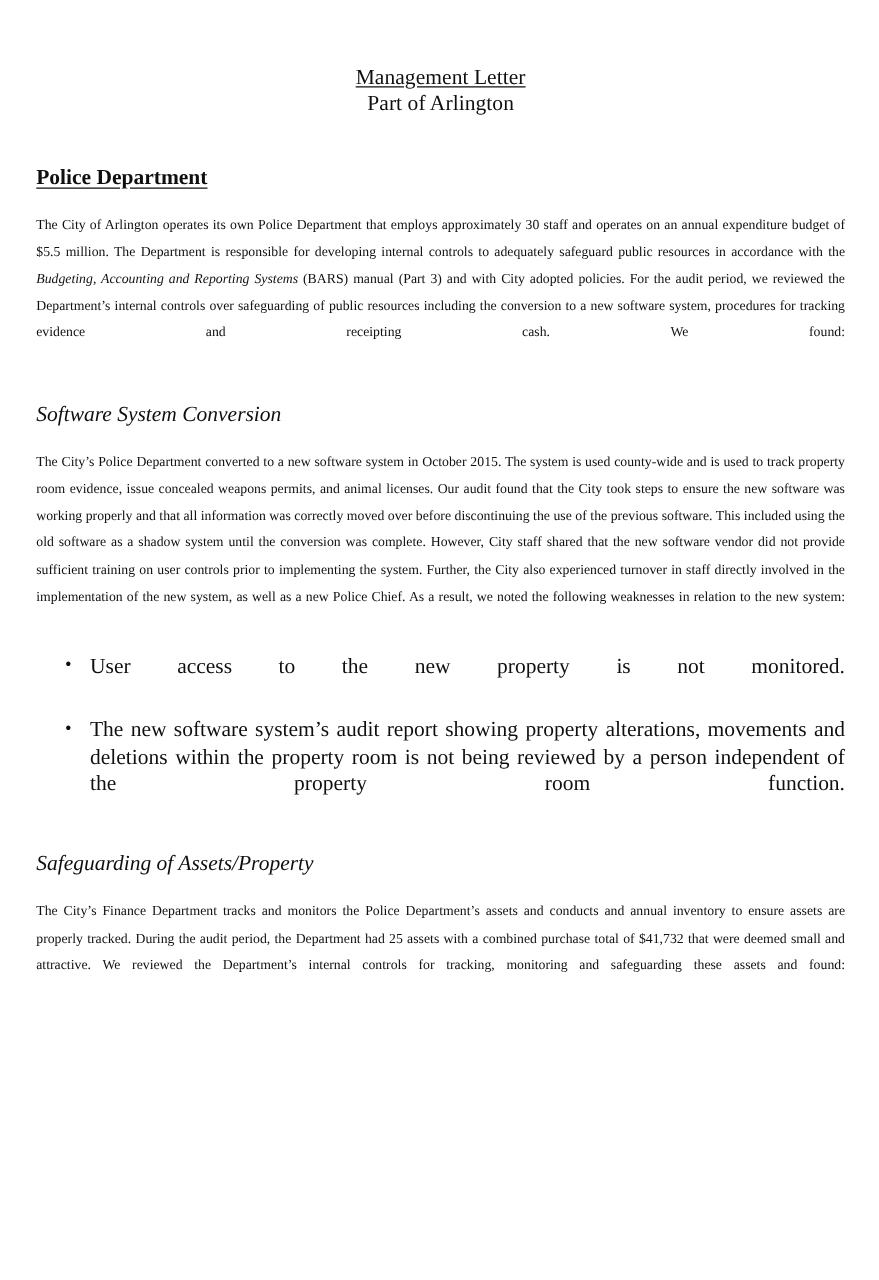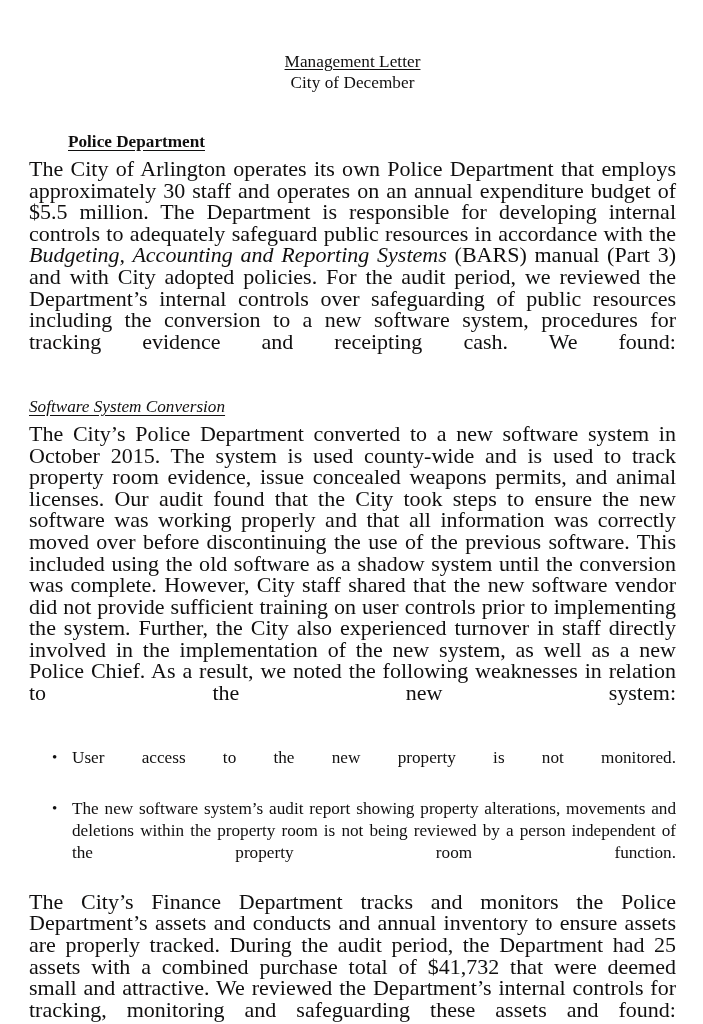--- a/index.html
+++ b/index.html
@@ -50,42 +50,40 @@
     font-weight: bold;
     font-size: 17.2px;
     line-height: 21px;
     margin-top: 38px;
     display: block;
   }
   .section-heading .txt {
     display: inline-block;
     text-decoration: underline;
     text-underline-offset: 2.5px;
-    margin-left: 39px;
   }
   .sub-heading {
     font-style: italic;
     font-size: 17.2px;
     line-height: 21px;
     margin-top: 21px;
     display: block;
   }
   .sub-heading .txt {
     display: inline-block;
-    text-decoration: underline;
     text-underline-offset: 2.5px;
   }
 
   
   .para {
-    font-size: 22px;
+    font-size: 11px;
     line-height: 21.6px;
     text-align: justify;
     text-justify: inter-word;
-    margin-top: 6px;
+    margin-top: 18px;
     letter-spacing: 0.01px;
   }
   .para i { font-style: italic; }
 
   
   .bullets {
     list-style: none;
     margin: 11px 0 0 0;
     padding: 0;
   }
@@ -118,21 +116,21 @@
 </head>
 <body>
 
 <div class="page">
   <div class="content">
 
     <div class="title-block">
       <div class="title-line">
         <span class="title-main">Management Letter</span>
       </div>
-      <div class="title-line">City of December</div>
+      <div class="title-line">Part of Arlington</div>
     </div>
 
     <div class="section-heading">
       <span class="txt">Police Department</span>
     </div>
 
     <p class="para"><span>The City of Arlington operates its own Police Department that employs approximately 30 staff and operates on an annual expenditure budget of $5.5 million. The Department is responsible for developing internal controls to adequately safeguard public resources in accordance with the </span><i>Budgeting, Accounting and Reporting Systems</i><span> (BARS) manual (Part 3) and with City adopted policies. For the audit period, we reviewed the Department’s internal controls over safeguarding of public resources including the conversion to a new software system, procedures for tracking evidence and receipting cash. We found:</span></p>
 
     <div class="sub-heading">
       <span class="txt">Software System Conversion</span>
@@ -144,17 +142,20 @@
       <li>
         <span class="bullet-dot">•</span>
         <span class="li-text">User access to the new property is not monitored.</span>
       </li>
       <li>
         <span class="bullet-dot">•</span>
         <span class="li-text">The new software system’s audit report showing property alterations, movements and deletions within the property room is not being reviewed by a person independent of the property room function.</span>
       </li>
     </ul>
 
+    <div class="sub-heading">
+      <span class="txt">Safeguarding of Assets/Property</span>
+    </div>
 
     <p class="para">The City’s Finance Department tracks and monitors the Police Department’s assets and conducts and annual inventory to ensure assets are properly tracked. During the audit period, the Department had 25 assets with a combined purchase total of $41,732 that were deemed small and attractive. We reviewed the Department’s internal controls for tracking, monitoring and safeguarding these assets and found:</p>
 
   </div>
 </div>
 
 </body></html>

